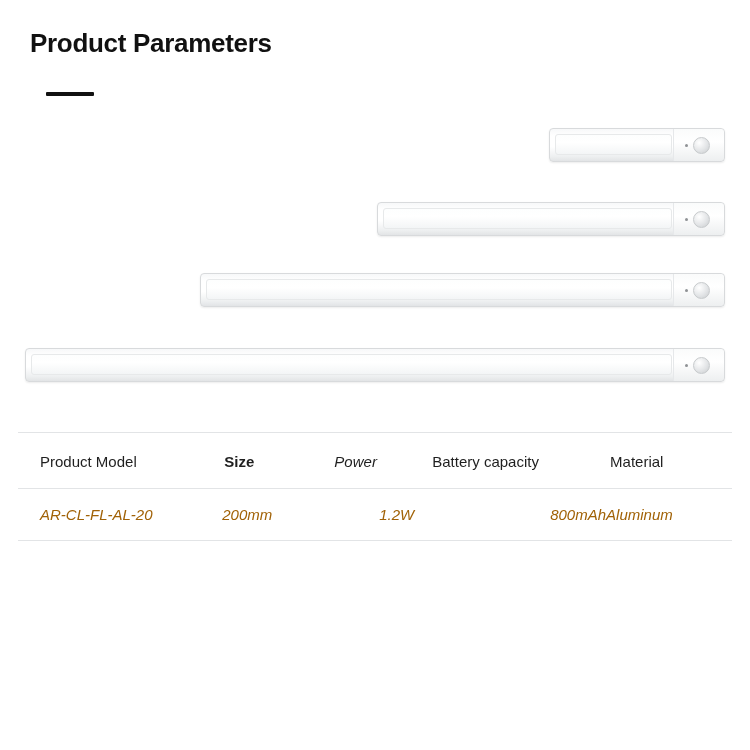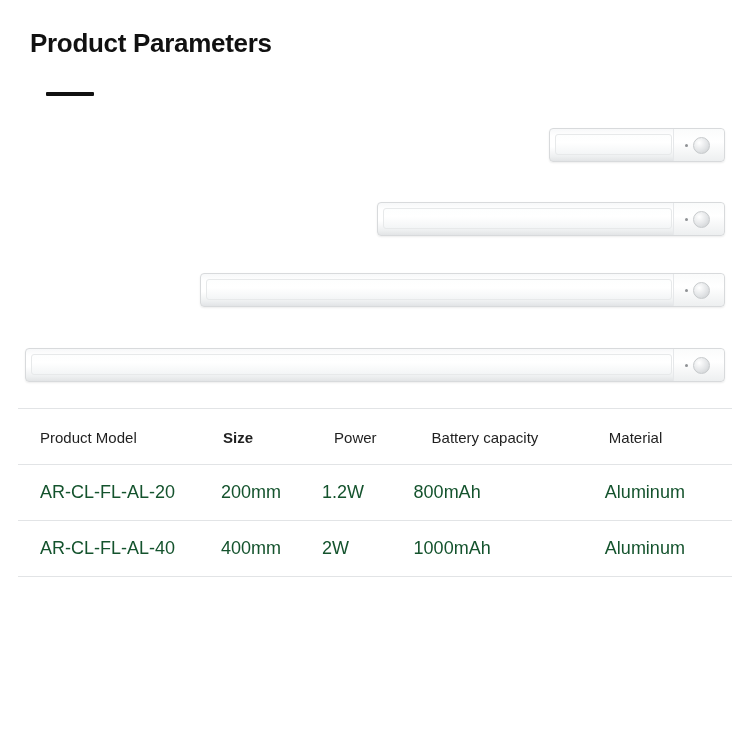--- a/index.html
+++ b/index.html
@@ -111,58 +111,59 @@
     height: 3px;
     margin-top: -1px;
     border-radius: 50%;
     background: #8f9295;
   }
 
   
   .table {
     position: absolute;
     left: 18px;
-    top: 408px;
+    top: 432px;
     width: 714px;
     border-collapse: collapse;
     font-size: 14px;
   }
   .table tr {
     border-bottom: 1px solid #e2e4e6;
   }
   .table thead tr {
     border-top: 1px solid #e2e4e6;
     border-bottom: 1px solid #e2e4e6;
   }
   .table th {
     text-align: left;
     font-weight: normal;
     color: #1f1f1f;
     font-size: 15px;
     padding: 20px 0 18px 0;
   }
   .table td {
-    color: #14532d;
-    font-size: 18px;
+    color: #a16207;
+    font-size: 15px;
     padding: 17px 0 17px 0;
     vertical-align: middle;
+    font-style: italic;
   }
   .col-model   { width: 200px; padding-left: 22px !important; }
   .col-size    { width: 105px; }
-  .col-power   { width: 85px; }
-  .col-battery { width: 190px; }
+  .col-power   { width: 85px; text-align: right; }
+  .col-battery { width: 190px; text-align: right; }
   .col-material{ width: 130px; }
 
   .c-size    { padding-left: 2px; }
   .c-power   { padding-left: 12px; }
   .c-battery { padding-left: 30px; }
   .c-material{ font-size: 12px; padding-left: 4px; margin-top: 8px; }
 
   th.col-size    { padding-left: 2px; font-weight: bold; }
-  th.col-power   { padding-left: 12px; }
+  th.col-power   { padding-left: 12px; font-style: italic; }
   th.col-battery { padding-left: 18px; }
   th.col-material{ padding-left: 4px; }
 </style>
 </head>
 <body>
 
 <div class="page">
 
   <div class="title">Product Parameters</div>
   <div class="title-rule"></div>
@@ -218,23 +219,16 @@
       </tr>
     </thead>
     <tbody>
       <tr>
         <td class="col-model">AR-CL-FL-AL-20</td>
         <td class="col-size c-size">200mm</td>
         <td class="col-power c-power">1.2W</td>
         <td class="col-battery c-battery">800mAh</td>
         <td class="col-material c-material">Aluminum</td>
       </tr>
-      <tr>
-        <td class="col-model">AR-CL-FL-AL-40</td>
-        <td class="col-size c-size">400mm</td>
-        <td class="col-power c-power">2W</td>
-        <td class="col-battery c-battery">1000mAh</td>
-        <td class="col-material c-material">Aluminum</td>
-      </tr>
     </tbody>
   </table>
 
 </div>
 
 </body></html>

